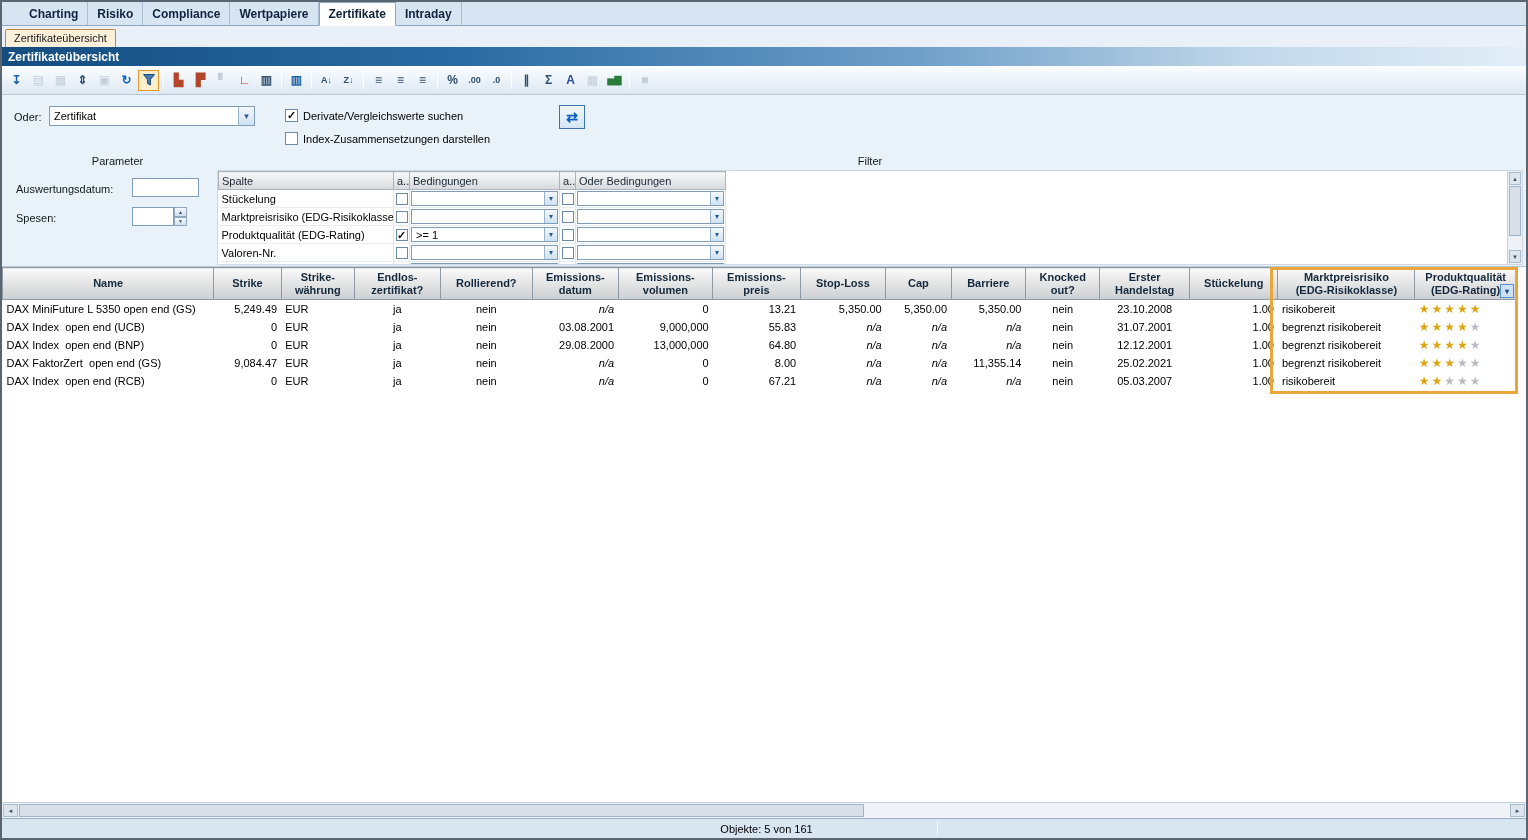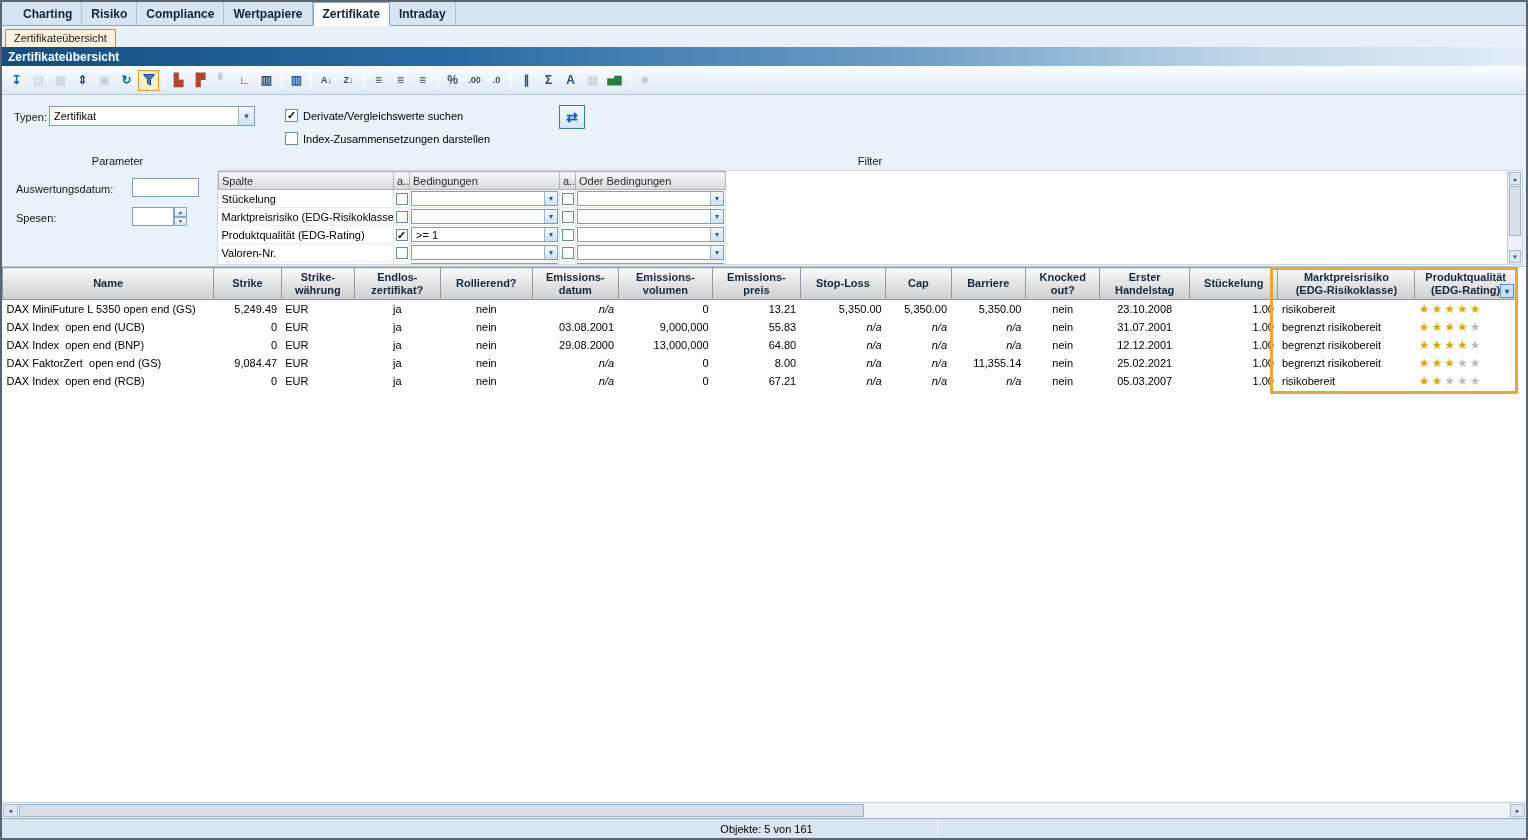--- a/index.html
+++ b/index.html
@@ -4,21 +4,21 @@
 <style>
   * { box-sizing: border-box; margin: 0; padding: 0; }
   html,body { background:#ffffff; }
   body { font-family:"Liberation Sans", sans-serif; font-size:11px; color:#000; }
 
   .window { width:1528px; height:840px; border:2px solid #5a6570; background:#fff;
             display:flex; flex-direction:column; overflow:hidden; position:relative; }
 
   
   .tabbar { height:24px; background:#d7e5f2; border-bottom:1px solid #8aa6c0;
-            display:flex; align-items:stretch; padding-left:12px; flex:none; }
+            display:flex; align-items:stretch; padding-left:18px; flex:none; }
   .tab { padding:0 9px; display:flex; align-items:center; font-weight:bold; font-size:12px;
          color:#10233c; border-right:1px solid #aabfd4; cursor:default; white-space:nowrap; }
   .tab.active { background:#fdfdfd; border:1px solid #8aa6c0; border-bottom:1px solid #fdfdfd;
                 margin-bottom:-1px; }
 
   
   .subtabrow { height:21px; background:#e9f0f7; display:flex; align-items:flex-end;
                padding-left:3px; flex:none; }
   .subtab { background:#fbf0da; border:1px solid #bb8a42; border-bottom:none;
             padding:2px 8px 3px; font-size:11px; color:#222; border-radius:2px 2px 0 0; }
@@ -222,21 +222,21 @@
       <div class="tbtn" style="color: rgb(49, 80, 110);">∥</div>
       <div class="tbtn" style="color: rgb(49, 80, 110);">Σ</div>
       <div class="tbtn" style="color: rgb(42, 74, 154);">A</div>
       <div class="tbtn disabled">▦</div>
       <div class="tbtn" style="color: rgb(42, 122, 58); font-size: 9px;">▅▇</div>
       <div class="tsep"></div>
       <div class="tbtn disabled">■</div>
     </div>
 
   <div class="searchrow">
-    <span class="lbl typen-lbl">Typen:</span>
+    <span class="lbl typen-lbl">Oder:</span>
     <div class="combo typen">
       <span class="combo-text">Zertifikat</span>
       <span class="combo-btn"></span>
     </div>
     <label class="cbl pos-derivate">
       <span class="cb on"></span>
       <span>Derivate/Vergleichswerte suchen</span>
     </label>
     <div class="refreshbtn">
       <span class="refresh-glyph"></span>

